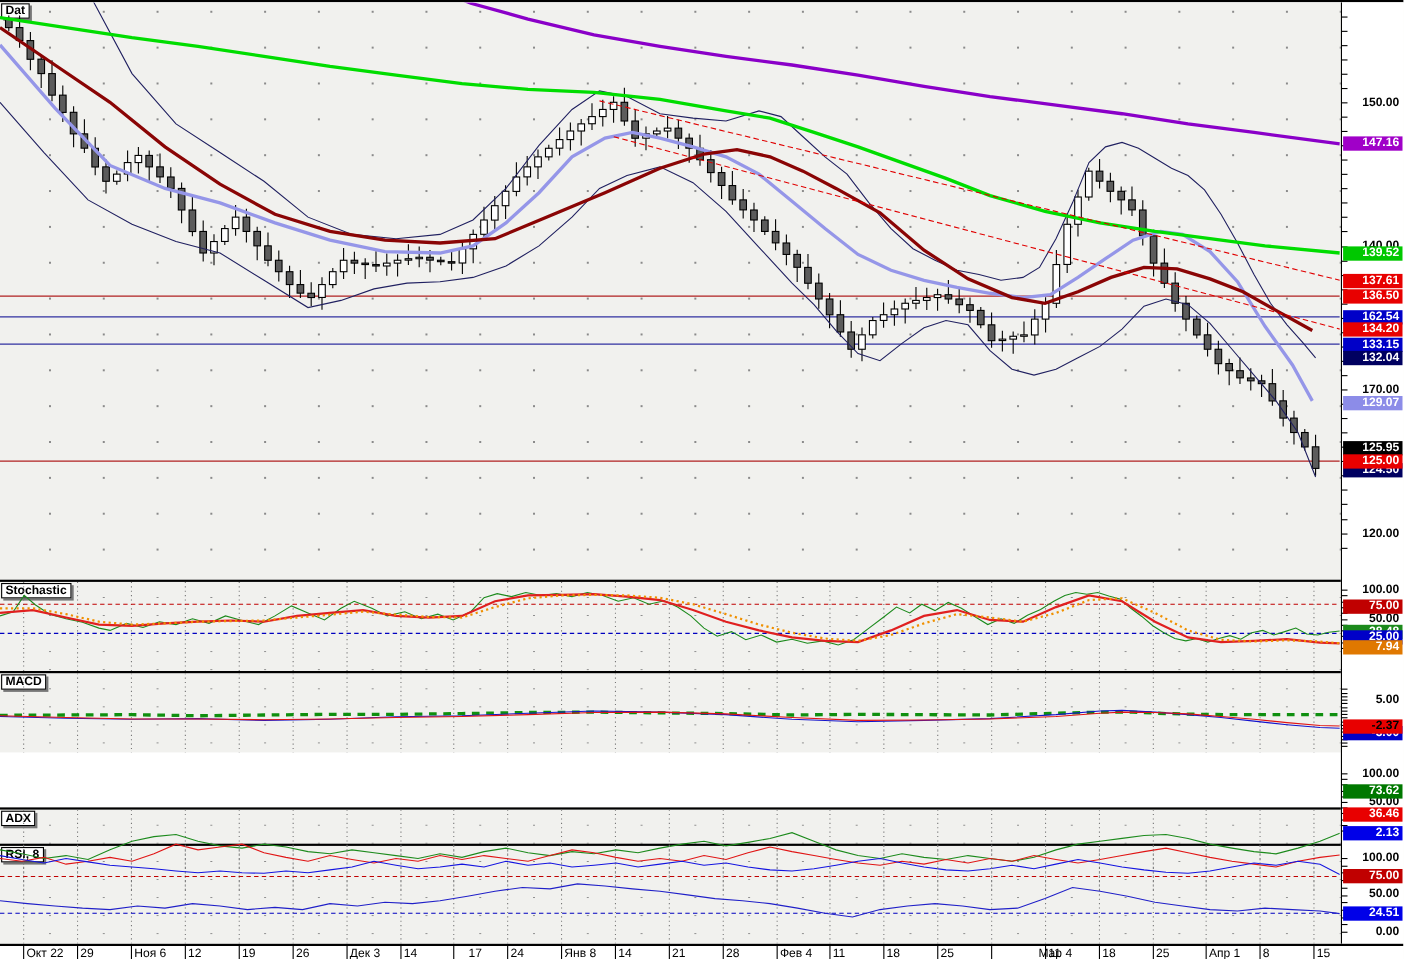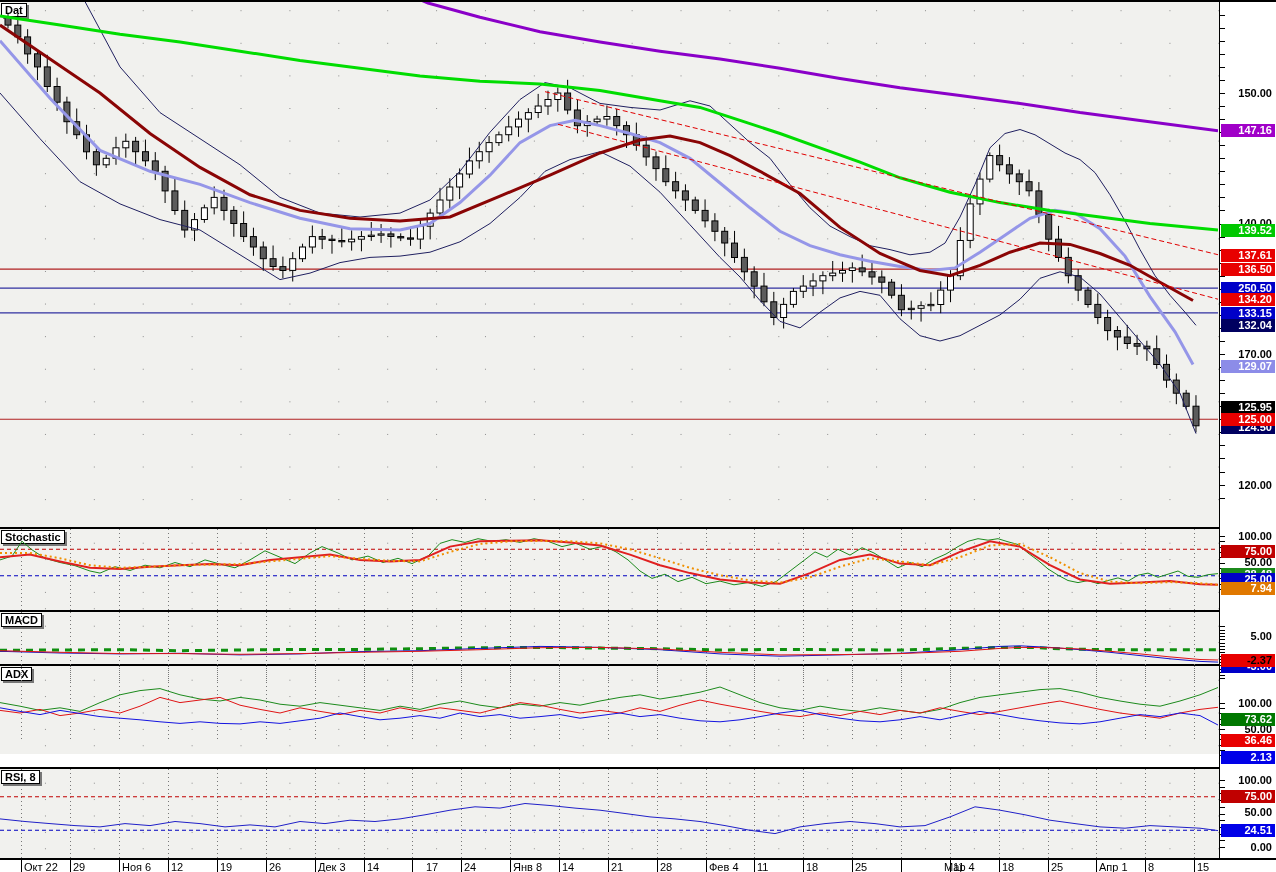--- a/index.html
+++ b/index.html
@@ -350,21 +350,21 @@
         <line x1="999.5" y1="0" x2="999.5" y2="83" stroke="#777" stroke-dasharray="1,3"></line>
         <line x1="1048.5" y1="0" x2="1048.5" y2="83" stroke="#777" stroke-dasharray="1,3"></line>
         <line x1="1096.5" y1="0" x2="1096.5" y2="83" stroke="#777" stroke-dasharray="1,3"></line>
         <line x1="1145.5" y1="0" x2="1145.5" y2="83" stroke="#777" stroke-dasharray="1,3"></line>
         <line x1="1194.5" y1="0" x2="1194.5" y2="83" stroke="#777" stroke-dasharray="1,3"></line>
         <polyline points="0,38.3 60,38.0 120,37.7 180,38.7 240,38.0 300,37.4 360,37.4 420,36.7 480,35.7 540,35.4 600,36.1 660,36.7 720,38.0 780,37.4 840,37.7 900,38.0 960,36.4 1000,35.4 1030,35.4 1060,36.7 1090,37.4 1120,37.7 1150,37.7 1180,37.7 1218,37.7" fill="none" stroke="#0F8F0F" stroke-width="3" stroke-dasharray="7,6"></polyline>
         <polyline points="0,39.3 60,41.0 120,41.9 180,41.3 240,42.9 300,41.9 360,39.6 420,38.7 480,36.4 540,34.4 600,35.4 660,37.7 720,41.9 780,44.2 840,42.9 900,41.3 960,37.7 1000,34.4 1020,33.8 1050,35.4 1080,37.7 1110,40.3 1140,43.6 1170,46.8 1200,49.4 1218,50.1" fill="none" stroke="#1414CC" stroke-width="1"></polyline>
         <polyline points="0,38.7 60,40.3 120,41.6 180,41.6 240,42.3 300,41.6 360,40.3 420,39.3 480,37.7 540,35.7 600,35.4 660,37.0 720,40.3 780,42.9 840,42.6 900,41.6 960,39.3 1000,36.4 1020,35.4 1050,35.7 1080,37.0 1110,39.3 1140,41.9 1170,44.9 1200,47.5 1218,48.0" fill="none" stroke="#E01414" stroke-width="1"></polyline>
       </svg>
   </div>
-  <div class="panel sub" id="p-adx" style="top: 662px; height: 90px;">
+  <div class="panel sub" id="p-adx" style="top: 732px; height: 76px;">
     <div class="ptitle">ADX</div>
     <svg width="1218" height="74">
         <line x1="21.5" y1="0" x2="21.5" y2="74" stroke="#777" stroke-dasharray="1,3"></line>
         <line x1="70.5" y1="0" x2="70.5" y2="74" stroke="#777" stroke-dasharray="1,3"></line>
         <line x1="119.5" y1="0" x2="119.5" y2="74" stroke="#777" stroke-dasharray="1,3"></line>
         <line x1="168.5" y1="0" x2="168.5" y2="74" stroke="#777" stroke-dasharray="1,3"></line>
         <line x1="217.5" y1="0" x2="217.5" y2="74" stroke="#777" stroke-dasharray="1,3"></line>
         <line x1="266.5" y1="0" x2="266.5" y2="74" stroke="#777" stroke-dasharray="1,3"></line>
         <line x1="315.5" y1="0" x2="315.5" y2="74" stroke="#777" stroke-dasharray="1,3"></line>
         <line x1="364.5" y1="0" x2="364.5" y2="74" stroke="#777" stroke-dasharray="1,3"></line>
@@ -511,21 +511,21 @@
       <div class="stick" style="top: 798.1px;"></div>
       <div class="stick" style="top: 791.4px;"></div>
       <div class="stick" style="top: 784.7px;"></div>
       <div class="stick" style="top: 778px;"></div>
       <div class="slbl" style="top: 84.5px; z-index: 0;">150.00</div>
       <div class="slbl" style="top: 121.5px; background: rgb(160, 0, 200); color: rgb(255, 255, 255); z-index: 1;">147.16</div>
       <div class="slbl" style="top: 214.5px; z-index: 0;">140.00</div>
       <div class="slbl" style="top: 221.5px; background: rgb(0, 200, 0); color: rgb(255, 255, 255); z-index: 2;">139.52</div>
       <div class="slbl" style="top: 246.5px; background: rgb(232, 0, 0); color: rgb(255, 255, 255); z-index: 1;">137.61</div>
       <div class="slbl" style="top: 260.5px; background: rgb(232, 0, 0); color: rgb(255, 255, 255); z-index: 1;">136.50</div>
-      <div class="slbl" style="top: 279.5px; background: rgb(0, 0, 200); color: rgb(255, 255, 255); z-index: 1;">250.50</div>
+      <div class="slbl" style="top: 279.5px; background: rgb(0, 0, 200); color: rgb(255, 255, 255); z-index: 1;">162.54</div>
       <div class="slbl" style="top: 290.5px; background: rgb(232, 0, 0); color: rgb(255, 255, 255); z-index: 1;">134.20</div>
       <div class="slbl" style="top: 304.5px; background: rgb(0, 0, 200); color: rgb(255, 255, 255); z-index: 1;">133.15</div>
       <div class="slbl" style="top: 316.5px; background: rgb(0, 0, 96); color: rgb(255, 255, 255); z-index: 1;">132.04</div>
       <div class="slbl" style="top: 345.5px; z-index: 0;">170.00</div>
       <div class="slbl" style="top: 357.5px; background: rgb(140, 140, 232); color: rgb(255, 255, 255); z-index: 1;">129.07</div>
       <div class="slbl" style="top: 398.5px; background: rgb(0, 0, 0); color: rgb(255, 255, 255); z-index: 1;">125.95</div>
       <div class="slbl" style="top: 410.5px; background: rgb(232, 0, 0); color: rgb(255, 255, 255); z-index: 2;">125.00</div>
       <div class="slbl" style="top: 418.5px; background: rgb(0, 0, 96); color: rgb(255, 255, 255); z-index: 1;">124.50</div>
       <div class="slbl" style="top: 476.5px; z-index: 0;">120.00</div>
       <div class="slbl" style="top: 527.5px; z-index: 0;">100.00</div>

